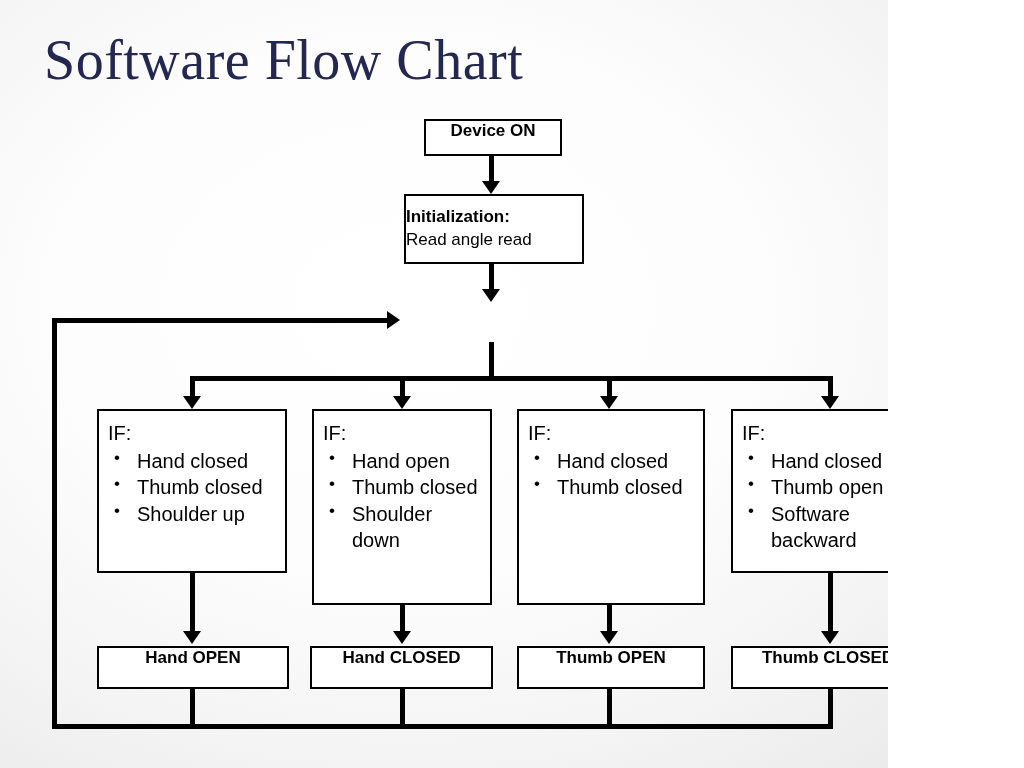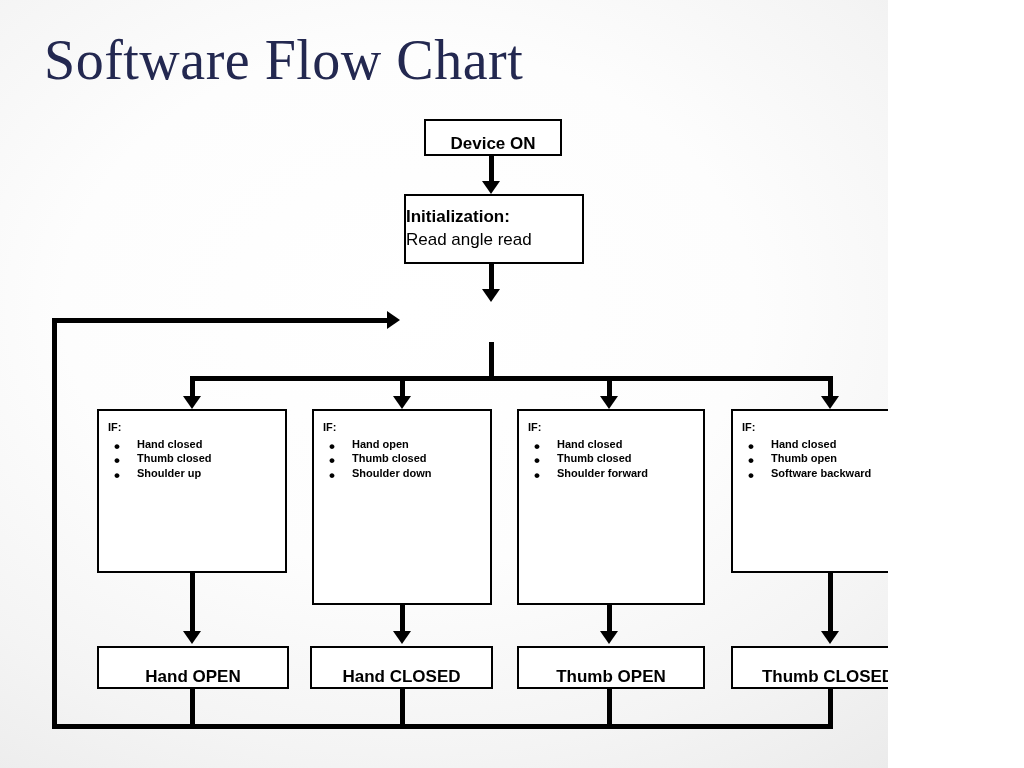--- a/index.html
+++ b/index.html
@@ -61,42 +61,42 @@
   .box {
     position: absolute;
     box-sizing: border-box;
     background: #ffffff;
     border: 2.5px solid #000000;
     color: #000000;
     font-size: 17px;
   }
   .box-center {
     display: flex;
-    align-items: flex-end;
+    align-items: flex-start;
     justify-content: center;
     font-weight: bold;
   }
   .box-init {
     display: flex;
     flex-direction: column;
     justify-content: center;
     font-size: 17px;
   }
   .box-init .l1 { font-weight: bold; line-height: 1.35; }
   .box-init .l2 { font-weight: normal; line-height: 1.35; }
 
   
   .if-box {
     position: absolute;
     box-sizing: border-box;
     background: #ffffff;
     border: 2.5px solid #000000;
     padding: 10px 6px 6px 9px;
-    font-size: 11px;
-    font-weight: bold;
+    font-size: 20px;
+    font-weight: normal;
     color: #000000;
   }
   .if-head { line-height: 1.25; margin-bottom: 2px; }
   .if-list {
     margin: 0;
     padding: 0;
     list-style: none;
   }
   .if-list li {
     position: relative;
@@ -191,21 +191,20 @@
       <li>Thumb closed</li>
       <li>Shoulder down</li>
     </ul>
   </div>
 
   <div class="if-box" style="left:517px; top:409px; width:188px; height:196px;">
     <div class="if-head">IF:</div>
     <ul class="if-list">
       <li>Hand closed</li>
       <li>Thumb closed</li>
-      <li>Shoulder forward</li>
     </ul>
   </div>
 
   <div class="if-box" style="left:731px; top:409px; width:194px; height:164px;">
     <div class="if-head">IF:</div>
     <ul class="if-list">
       <li>Hand closed</li>
       <li>Thumb open</li>
       <li>Software backward</li>
     </ul>

